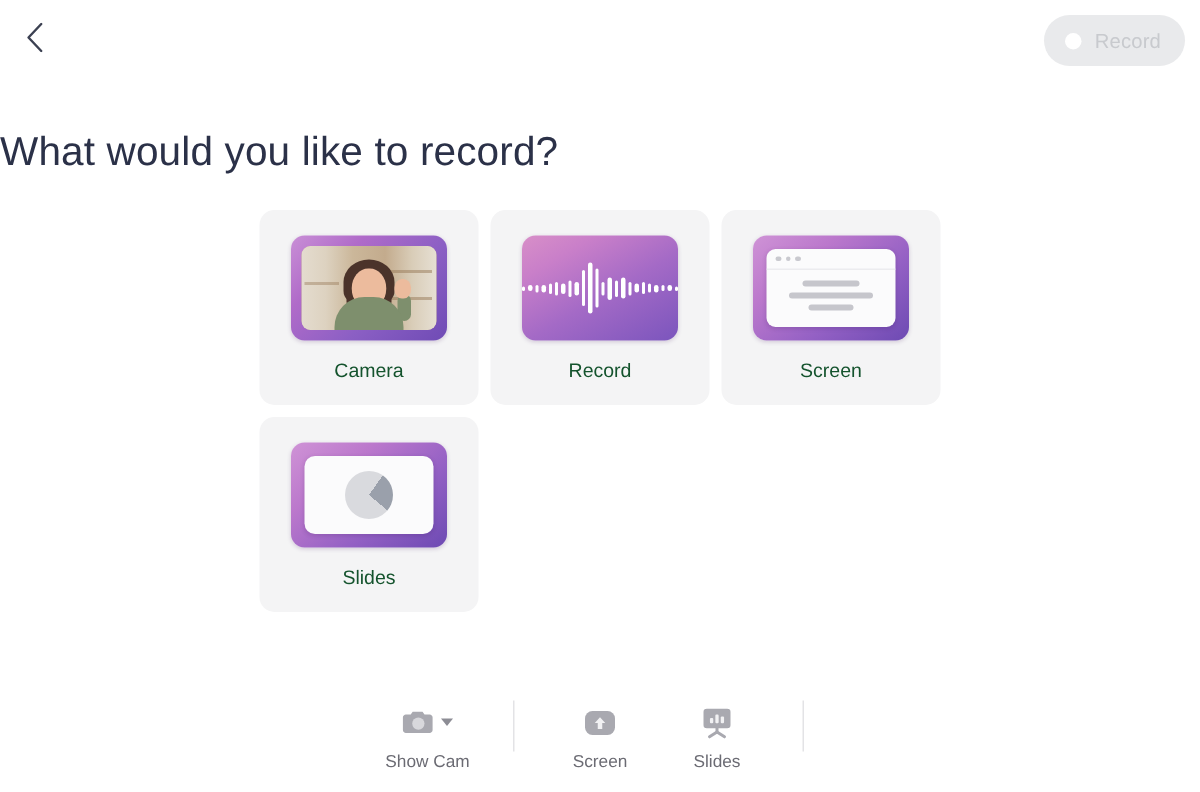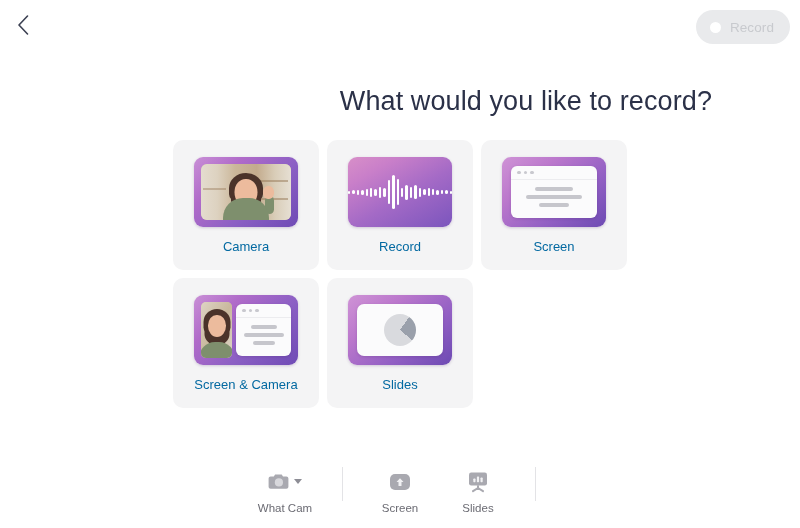--- a/index.html
+++ b/index.html
@@ -62,21 +62,21 @@
     color: #c8cace;
     letter-spacing: .1px;
   }
 
   
   .heading {
     position: absolute;
     top: 86px;
     left: 0;
     width: 712px;
-    text-align: right;
+    text-align: left;
     font-size: 27px;
     color: #2b3148;
     font-weight: 400;
     letter-spacing: .1px;
   }
 
   
   .grid {
     position: absolute;
     top: 140px;
@@ -101,21 +101,21 @@
     width: 104px;
     height: 70px;
     border-radius: 9px;
     position: relative;
     overflow: hidden;
     box-shadow: 0 1px 3px rgba(80,40,110,.22);
   }
   .card-label {
     margin-top: 13px;
     font-size: 13px;
-    color: #0369a1;
+    color: #14532d;
     line-height: 1;
   }
 
   
   .grad-a { background: linear-gradient(135deg, #c98fd6 0%, #b06bc9 28%, #8b5fc4 62%, #6f4bb5 100%); }
   .grad-b { background: linear-gradient(150deg, #d88fc8 0%, #c97fc9 22%, #a46ac6 55%, #7b55bd 100%); }
   .grad-c { background: linear-gradient(140deg, #cf93d6 0%, #bb78cc 30%, #9360c4 65%, #6d4ab3 100%); }
 
   
   .photo-frame {
@@ -397,43 +397,20 @@
         <div class="win-lines">
           <span style="width:38px"></span>
           <span style="width:56px"></span>
           <span style="width:30px"></span>
         </div>
       </div>
     </div>
     <div class="card-label">Screen</div>
   </div>
 
-  <div class="card">
-    <div class="thumb grad-a">
-      <div class="portrait" style="left:7px;top:7px;width:31px;height:56px;">
-        <div class="photo-room"></div>
-        <div class="person-hair"></div>
-        <div class="person-face"></div>
-        <div class="person-body"></div>
-      </div>
-      <div class="win" style="left:42px;top:9px;right:7px;bottom:9px;">
-        <div class="win-bar">
-          <span class="win-dot"></span>
-          <span class="win-dot"></span>
-          <span class="win-dot"></span>
-        </div>
-        <div class="win-lines">
-          <span style="width:26px"></span>
-          <span style="width:40px"></span>
-          <span style="width:22px"></span>
-        </div>
-      </div>
-    </div>
-    <div class="card-label">Screen &amp; Camera</div>
-  </div>
 
 
   <div class="card">
     <div class="thumb grad-c">
       <div class="slide" style="left:9px;top:9px;right:9px;bottom:9px;">
         <div class="pie" style="width:32px;height:32px;"></div>
       </div>
     </div>
     <div class="card-label">Slides</div>
   </div>
@@ -443,21 +420,21 @@
 <div class="toolbar">
 
   <div class="tool">
     <div class="tool-icons">
       <svg width="22" height="19" viewBox="0 0 22 19">
         <path d="M2.6 4.4h3.2l1.3-1.9h6.6l1.3 1.9h3.4c1.1 0 2 .9 2 2v8.3c0 1.1-.9 2-2 2H2.6c-1.1 0-2-.9-2-2V6.4c0-1.1.9-2 2-2z" fill="#a9a9b0"></path>
         <circle cx="10.9" cy="10.4" r="4.1" fill="#d8d8dc"></circle>
       </svg>
       <span class="caret"></span>
     </div>
-    <div class="tool-label">What Cam</div>
+    <div class="tool-label">Show Cam</div>
   </div>
 
 
   <div class="divider"></div>
 
   <div class="tool">
     <div class="tool-icons">
       <svg width="24" height="24" viewBox="0 0 24 24">
         <rect x="2" y="4" width="20" height="16" rx="5" fill="#a9a9b0"></rect>
         <path d="M12 8.2l3.5 3.8h-2v4h-3v-4h-2z" fill="#f1f1f3"></path>

